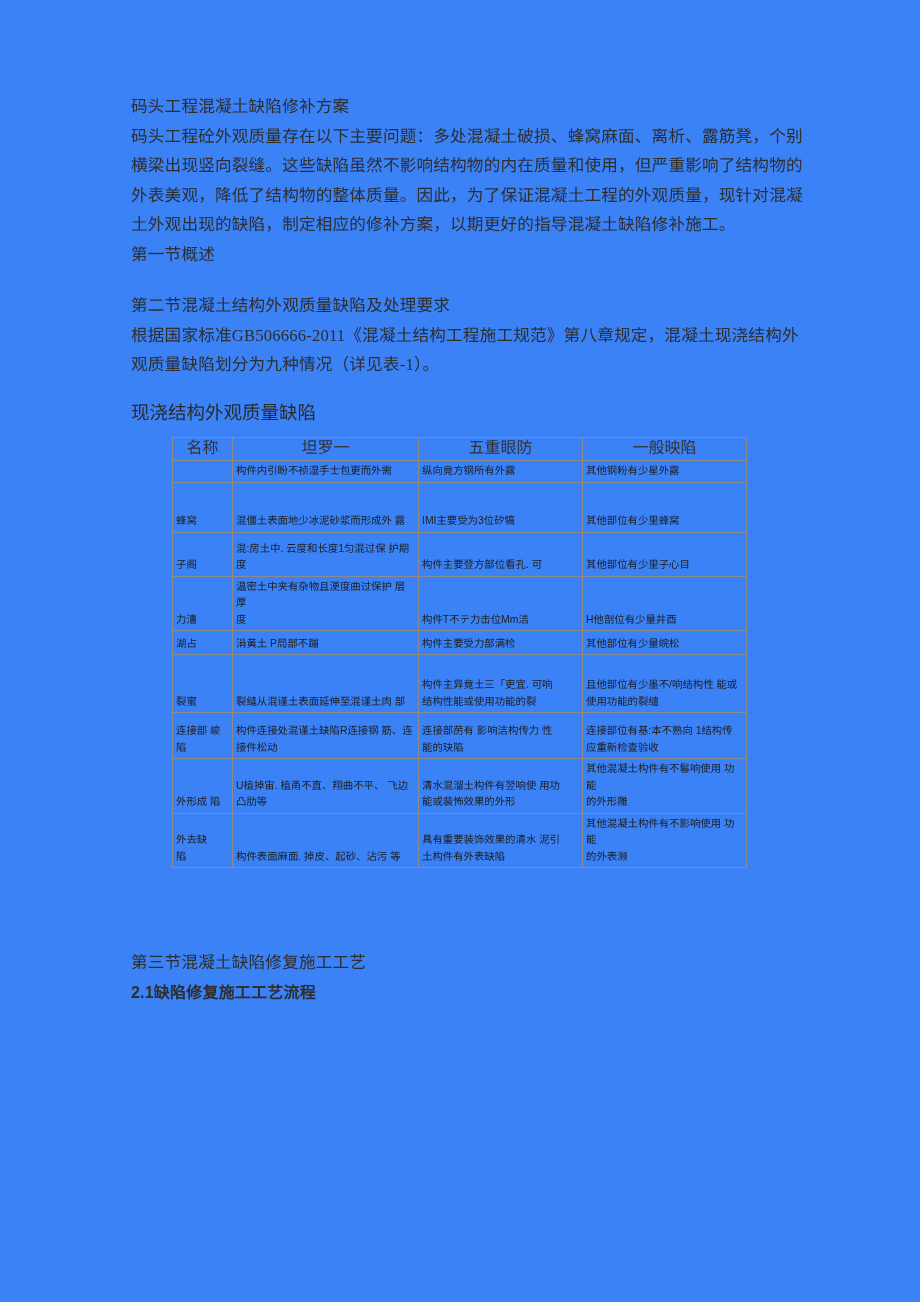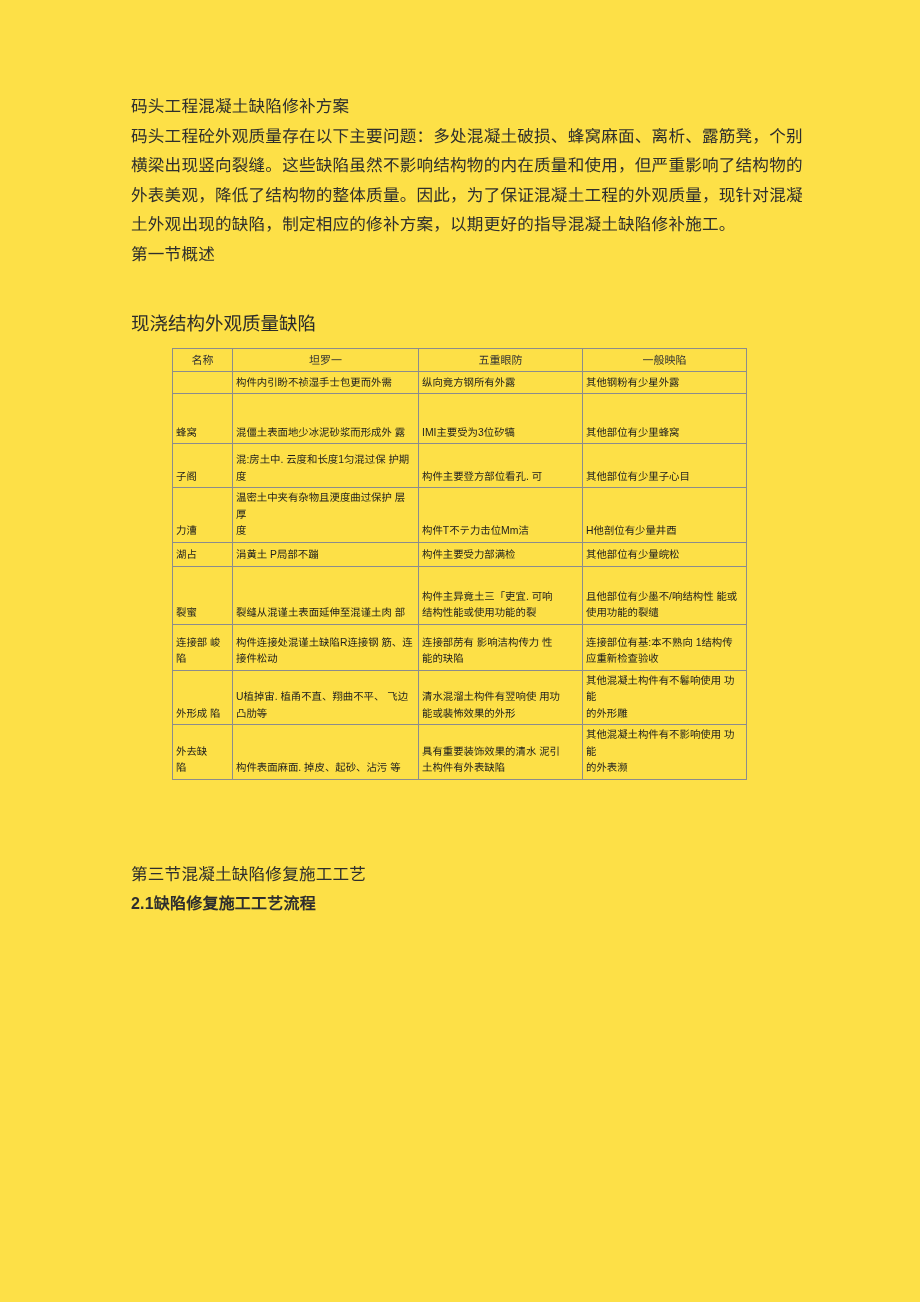--- a/index.html
+++ b/index.html
@@ -14,21 +14,21 @@
     position: relative;
     font-family: "Liberation Serif", "DejaVu Serif", serif;
     color: #2b2b2b;
     -webkit-font-smoothing: antialiased;
   }
   .page {
     position: absolute;
     left: 0; top: 0;
     width: 920px;
     height: 1302px;
-    background: #fde047;
+    background: #3b82f6;
     overflow: hidden;
   }
   .content {
     position: absolute;
     left: 131px;
     top: 92px;
     width: 672px;
   }
 
   
@@ -82,21 +82,21 @@
     font-size: 10.4px;
     line-height: 16.5px;
     font-weight: normal;
     word-break: break-all;
   }
   table.defect-table thead th {
     text-align: center;
     vertical-align: middle;
     height: 20px;
     padding: 1px 3px;
-    font-size: 11px;
+    font-size: 16px;
     color: #333;
   }
   .col-name  { width: 60px; }
   .col-a     { width: 186px; }
   .col-b     { width: 164px; }
   .col-c     { width: 164px; }
 
   td.name-cell {
     vertical-align: middle;
     text-align: left;
@@ -122,20 +122,23 @@
 
     <div class="line para">码头工程混凝土缺陷修补方案</div>
     <div class="line para">码头工程砼外观质量存在以下主要问题：多处混凝土破损、蜂窝麻面、离析、露筋凳，个别
 横梁出现竖向裂缝。这些缺陷虽然不影响结构物的内在质量和使用，但严重影响了结构物的
 外表美观，降低了结构物的整体质量。因此，为了保证混凝土工程的外观质量，现针对混凝
 土外观出现的缺陷，制定相应的修补方案，以期更好的指导混凝土缺陷修补施工。</div>
     <div class="line para">第一节概述</div>
 
     <div class="spacer-md"></div>
 
+    <div class="line para">第二节混凝土结构外观质量缺陷及处理要求</div>
+    <div class="line para">根据国家标准GB506666-2011《混凝土结构工程施工规范》第八章规定，混凝土现浇结构外
+观质量缺陷划分为九种情况（详见表-1）。</div>
 
     <div class="table-caption">现浇结构外观质量缺陷</div>
 
     <div class="table-wrap">
       <table class="defect-table">
         <colgroup>
           <col class="col-name">
             <col class="col-a">
             <col class="col-b">
             <col class="col-c">

